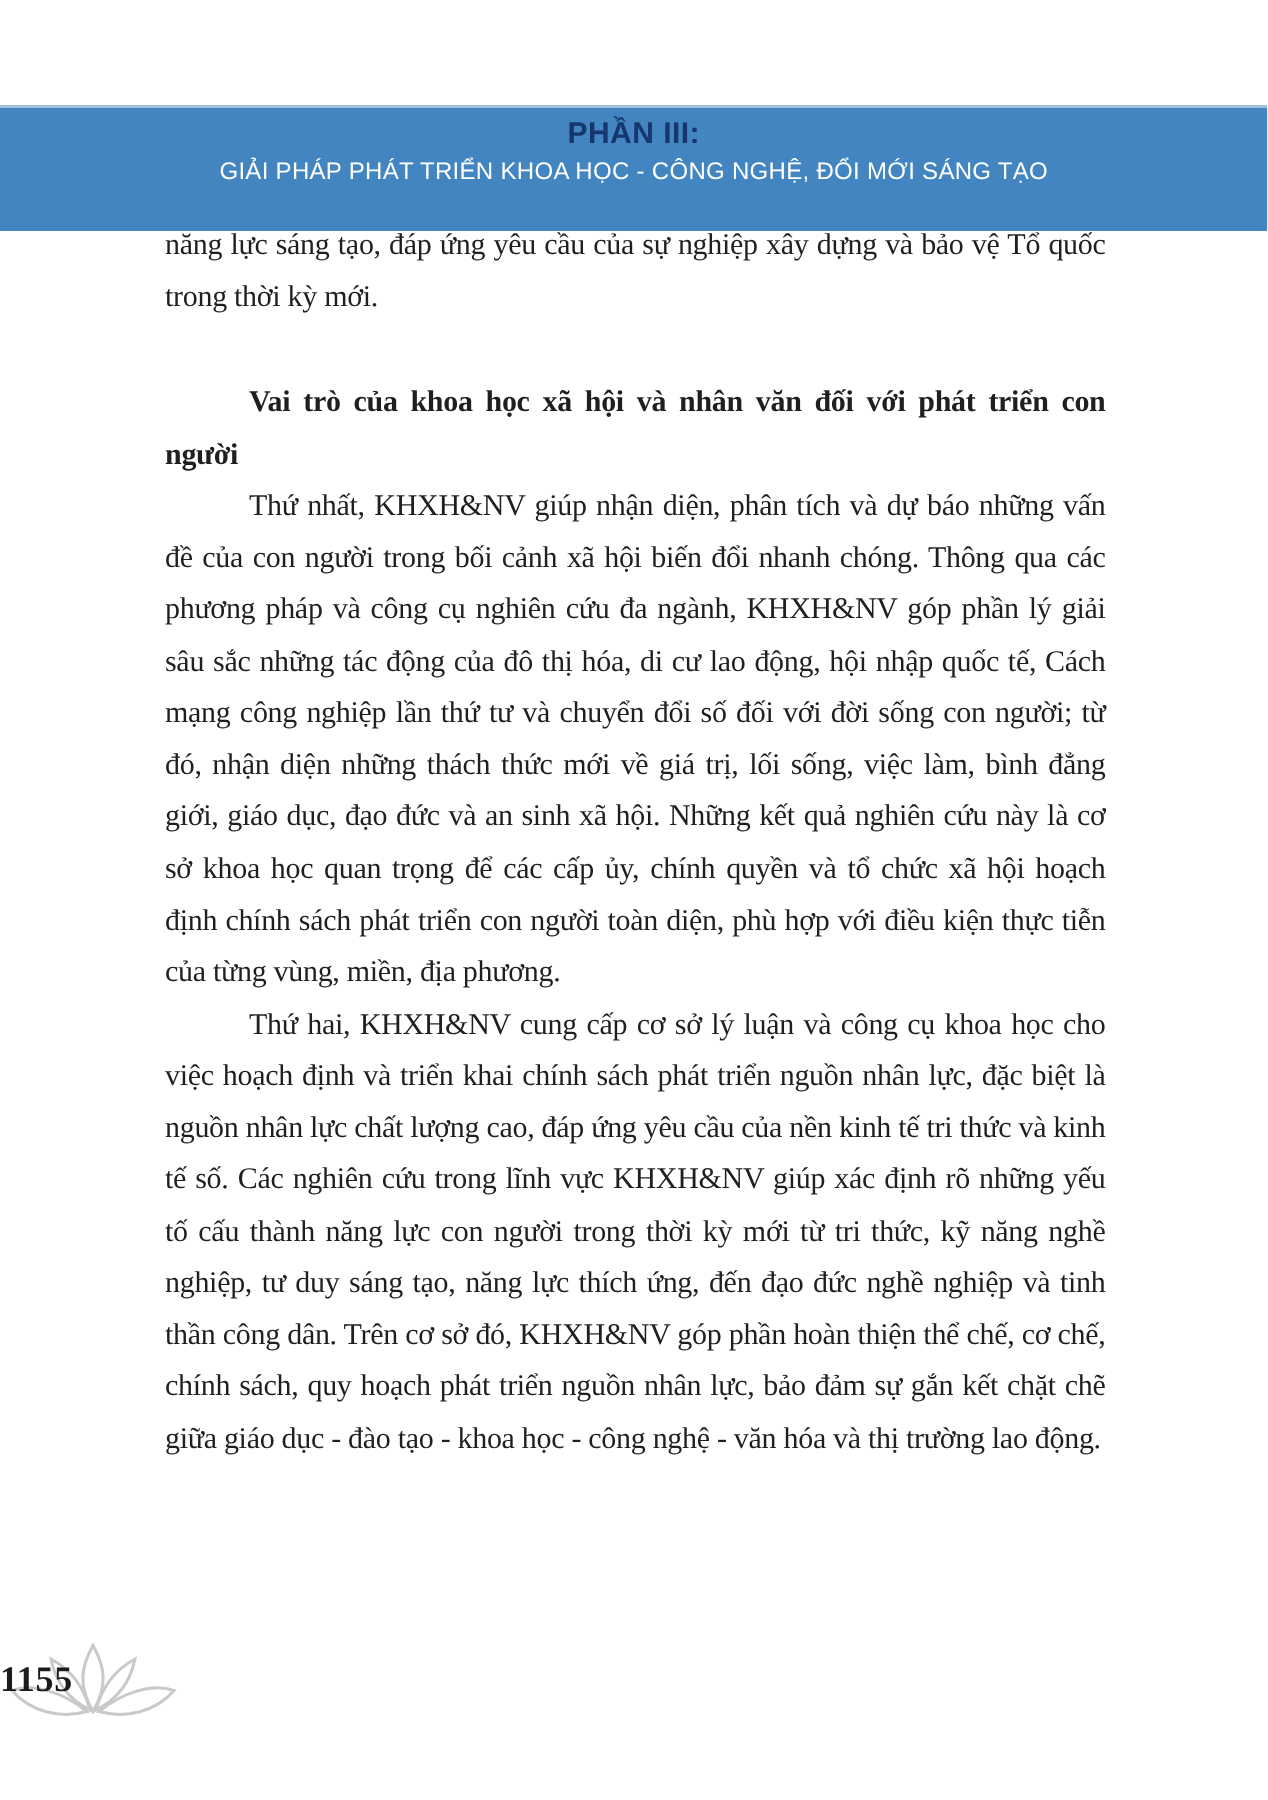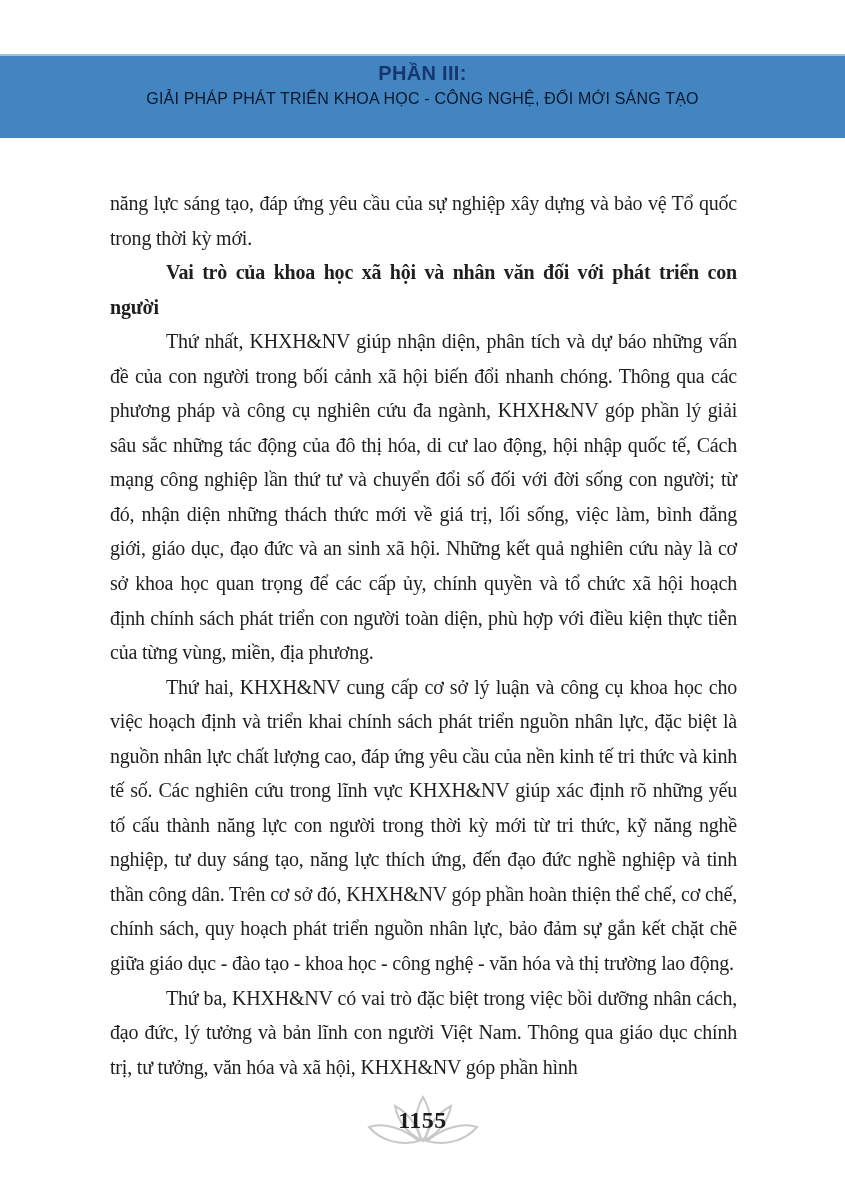--- a/index.html
+++ b/index.html
@@ -10,67 +10,67 @@
     background: #ffffff;
     overflow: hidden;
     font-family: "Liberation Serif", "DejaVu Serif", serif;
     color: #1f1f1f;
   }
 
   
   .header-band {
     position: absolute;
     left: 0;
-    top: 54px;
+    top: 70px;
     width: 845px;
     height: 84px;
     background: #4285c1;
     border-top: 2px solid #9ec0dc;
     box-sizing: border-box;
     text-align: center;
     font-family: "Liberation Sans", "DejaVu Sans", sans-serif;
   }
   .part-label {
     margin-top: 4px;
     font-size: 20px;
     line-height: 26px;
     font-weight: bold;
     color: #16376e;
     letter-spacing: 0.3px;
   }
   .band-line {
-    color: #0f172a;
+    color: #ffffff;
     font-size: 16px;
     line-height: 25px;
     letter-spacing: 0.2px;
   }
 
   
   .body-text {
     position: absolute;
     left: 110px;
     top: 146px;
     width: 627px;
     font-size: 20px;
     line-height: 34.55px;
     letter-spacing: -0.2px;
     text-align: justify;
   }
   .para { margin: 0; text-indent: 56px; }
-  .para.no-indent { text-indent: 0; margin-top: 40px; }
-  .para.heading { font-weight: bold; }
+  .para.no-indent { text-indent: 0; }
+  .para.heading { font-weight: bold; margin-top: 36px; }
   .seg-italic { }
 
   
   .footer {
     position: absolute;
     left: 0;
     top: 1094px;
     width: 845px;
-    text-align: center;
+    text-align: left;
   }
   .lotus-wrap {
     position: relative;
     display: inline-block;
     width: 124px;
     height: 60px;
   }
   .lotus-wrap svg { position: absolute; left: 0; top: 0; }
   .page-number {
     position: absolute;
@@ -100,23 +100,20 @@
     </p>
     <p class="para heading">
       <span>Vai trò của khoa học xã hội và nhân văn đối với phát triển con người</span>
     </p>
     <p class="para">
       <span class="seg-italic">Thứ nhất, KHXH&amp;NV giúp nhận diện, phân tích và dự báo những vấn đề của con người trong bối cảnh xã hội biến đổi nhanh chóng.</span><span> Thông qua các phương pháp và công cụ nghiên cứu đa ngành, KHXH&amp;NV góp phần lý giải sâu sắc những tác động của đô thị hóa, di cư lao động, hội nhập quốc tế, Cách mạng công nghiệp lần thứ tư và chuyển đổi số đối với đời sống con người; từ đó, nhận diện những thách thức mới về giá trị, lối sống, việc làm, bình đẳng giới, giáo dục, đạo đức và an sinh xã hội. Những kết quả nghiên cứu này là cơ sở khoa học quan trọng để các cấp ủy, chính quyền và tổ chức xã hội hoạch định chính sách phát triển con người toàn diện, phù hợp với điều kiện thực tiễn của từng vùng, miền, địa phương.</span>
     </p>
     <p class="para">
       <span class="seg-italic">Thứ hai, KHXH&amp;NV cung cấp cơ sở lý luận và công cụ khoa học cho việc hoạch định và triển khai chính sách phát triển nguồn nhân lực, đặc biệt là nguồn nhân lực chất lượng cao, đáp ứng yêu cầu của nền kinh tế tri thức và kinh tế số.</span><span> Các nghiên cứu trong lĩnh vực KHXH&amp;NV giúp xác định rõ những yếu tố cấu thành năng lực con người trong thời kỳ mới từ tri thức, kỹ năng nghề nghiệp, tư duy sáng tạo, năng lực thích ứng, đến đạo đức nghề nghiệp và tinh thần công dân. Trên cơ sở đó, KHXH&amp;NV góp phần hoàn thiện thể chế, cơ chế, chính sách, quy hoạch phát triển nguồn nhân lực, bảo đảm sự gắn kết chặt chẽ giữa giáo dục - đào tạo - khoa học - công nghệ - văn hóa và thị trường lao động.</span>
     </p>
-    <p class="para">
-      <span class="seg-italic">Thứ ba, KHXH&amp;NV có vai trò đặc biệt trong việc bồi dưỡng nhân cách, đạo đức, lý tưởng và bản lĩnh con người Việt Nam.</span><span> Thông qua giáo dục chính trị, tư tưởng, văn hóa và xã hội, KHXH&amp;NV góp phần hình</span>
-    </p>
   </div>
 
   <div class="footer">
     <div class="lotus-wrap">
       <svg width="124" height="60" viewBox="0 0 124 60" fill="#ffffff" stroke="#c9c9c9" stroke-width="2">
         <path d="M62 3 C54 17 52 30 62 47 C72 30 70 17 62 3 Z"></path>
         <path d="M34 12 C37 27 46 39 60 46 C56 31 47 19 34 12 Z"></path>
         <path d="M90 12 C87 27 78 39 64 46 C68 31 77 19 90 12 Z"></path>
         <path d="M8 33 C22 28 42 34 58 47 C40 52 20 47 8 33 Z"></path>
         <path d="M116 33 C102 28 82 34 66 47 C84 52 104 47 116 33 Z"></path>

